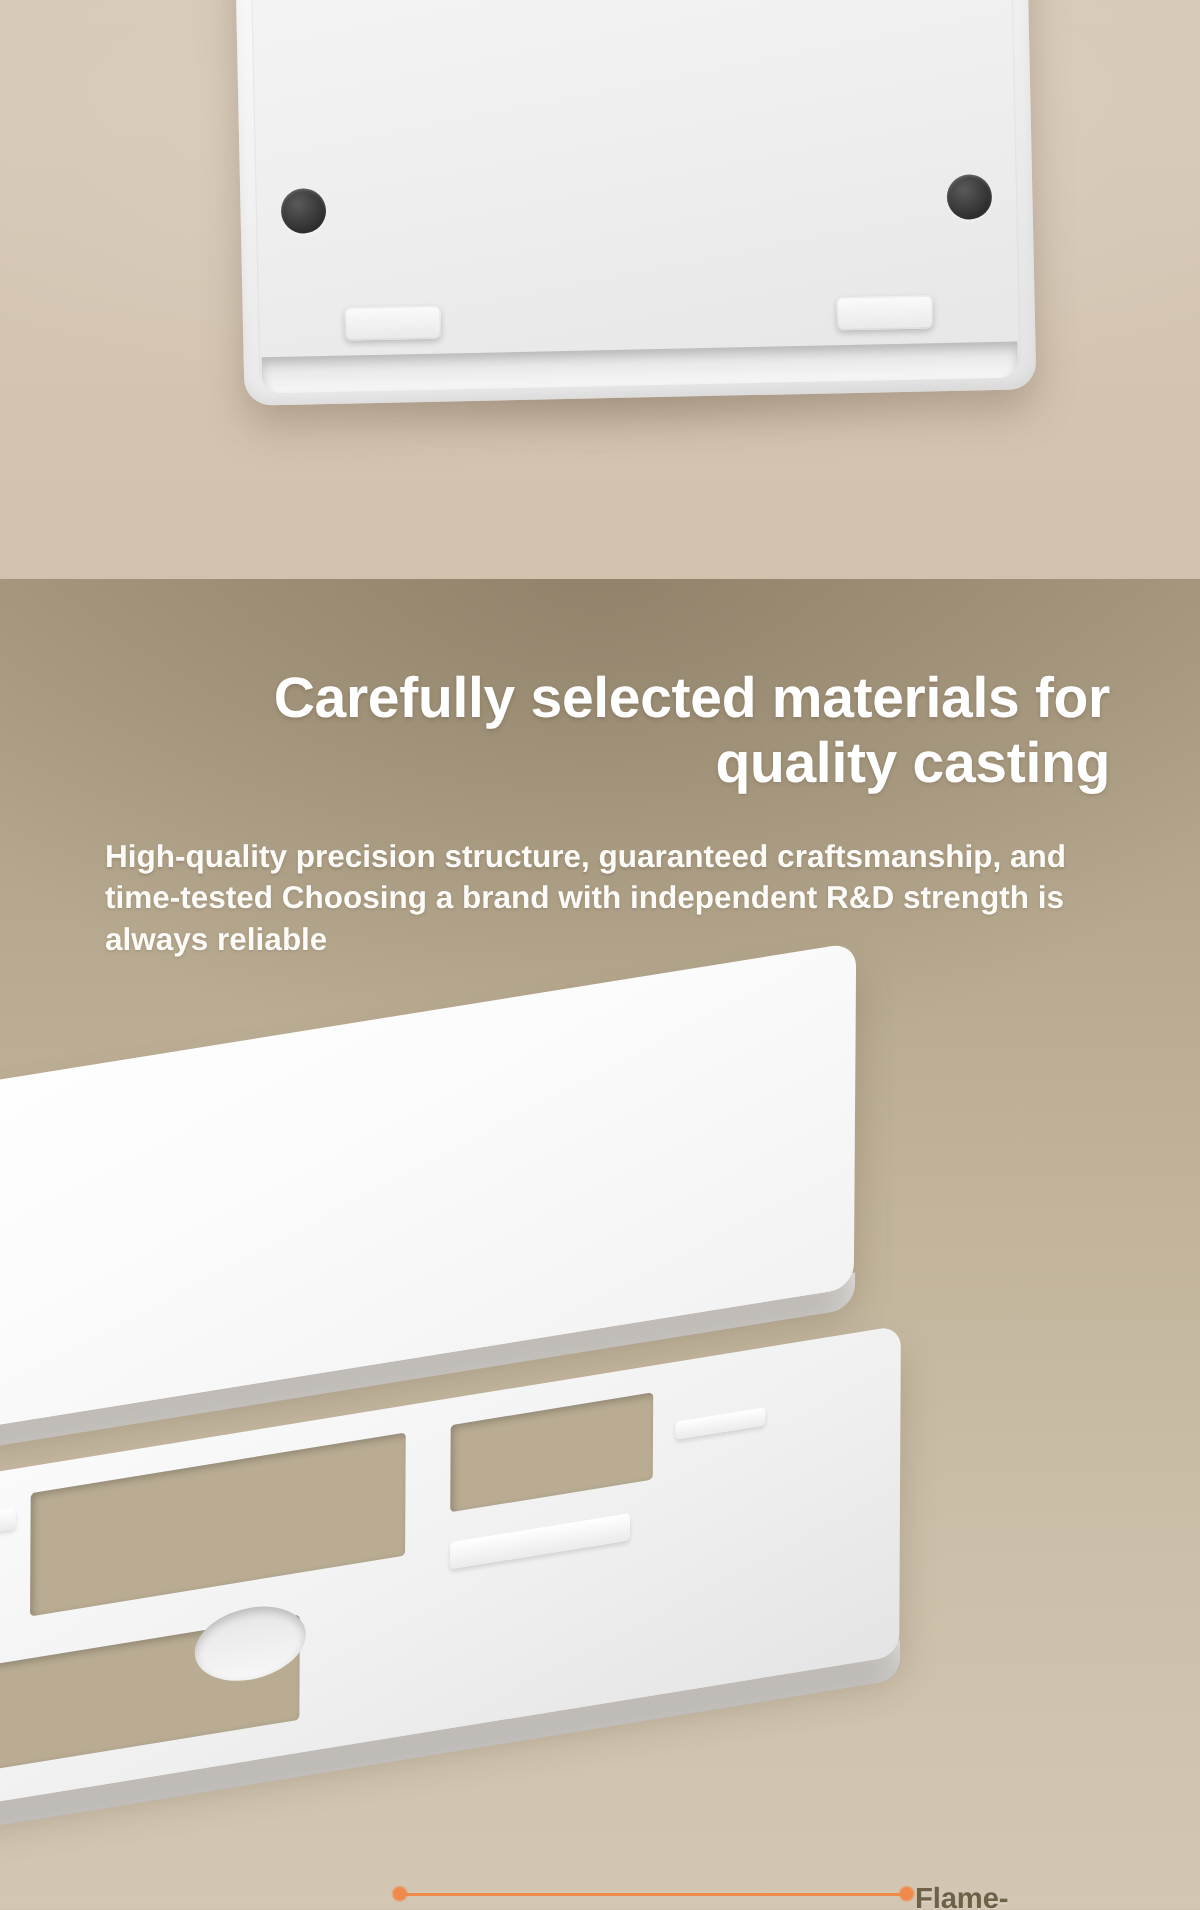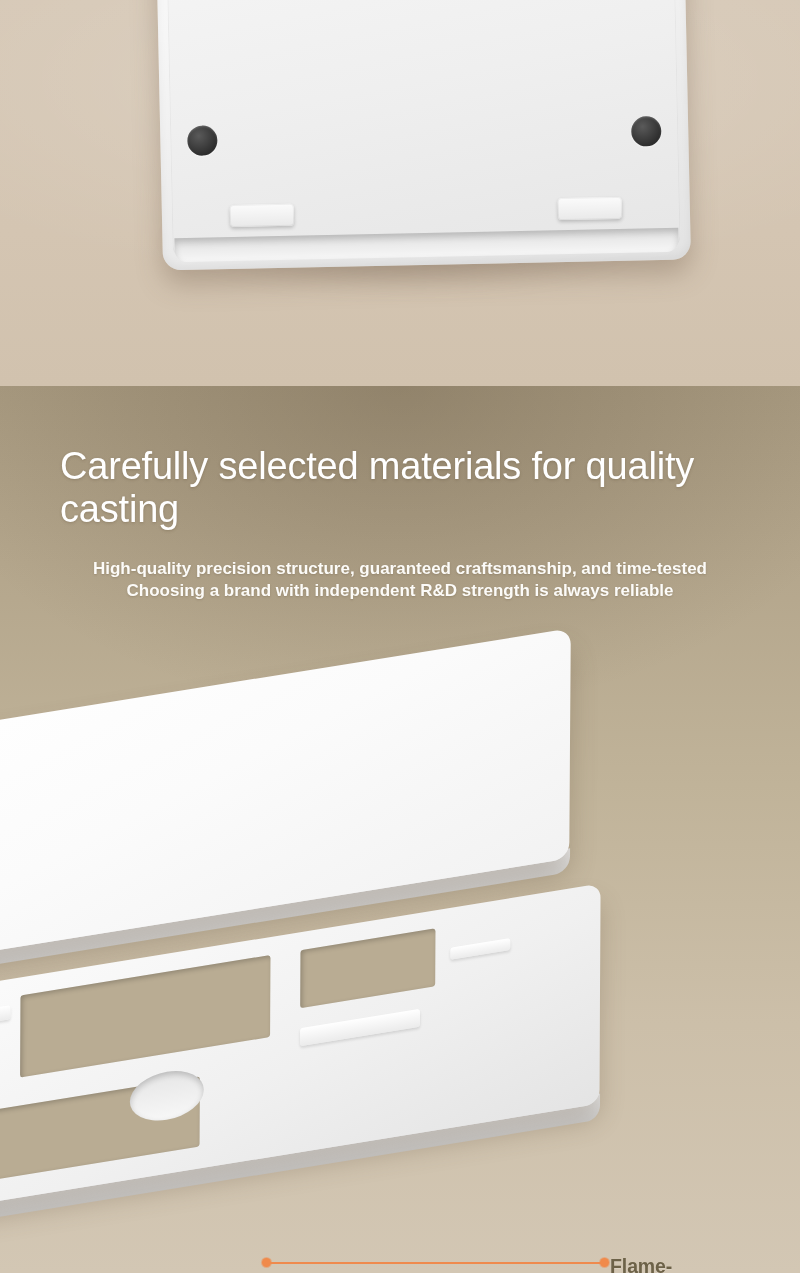--- a/index.html
+++ b/index.html
@@ -69,29 +69,29 @@
   }
   .feature-grad {
     position:absolute; inset:0;
     background:
       radial-gradient(100% 60% at 50% 0%, rgba(90,76,56,.30), rgba(90,76,56,0) 62%),
       linear-gradient(180deg,#a99b81 0%, #b3a58b 18%, #c0b399 45%, #ccbfa9 72%, #d3c7b4 100%);
   }
 
   .headline {
     position:absolute; left:60px; top:59px; width:680px;
-    text-align:left; color:#ffffff;
-    font-size:38px; font-weight:400; line-height:1.14;
+    text-align:right; color:#ffffff;
+    font-size:38px; font-weight:700; line-height:1.14;
     letter-spacing:-.2px;
     text-shadow:0 1px 3px rgba(90,72,50,.30);
   }
   .subhead {
     position:absolute; left:70px; top:172px; width:660px;
-    text-align:center; color:#fcfbf8;
-    font-size:17px; font-weight:700; line-height:1.3;
+    color:#fcfbf8;
+    font-size:21px; font-weight:700; line-height:1.3;
     text-shadow:0 1px 2px rgba(90,72,50,.26);
   }
 
   
   .parts { position:absolute; left:0; top:0; width:692px; height:887px; }
 
   
   .part-panel {
     position:absolute; left:-150px; top:300px; width:720px; height:230px;
     background:linear-gradient(160deg,#ffffff 0%, #fbfbfb 45%, #f2f2f2 100%);

